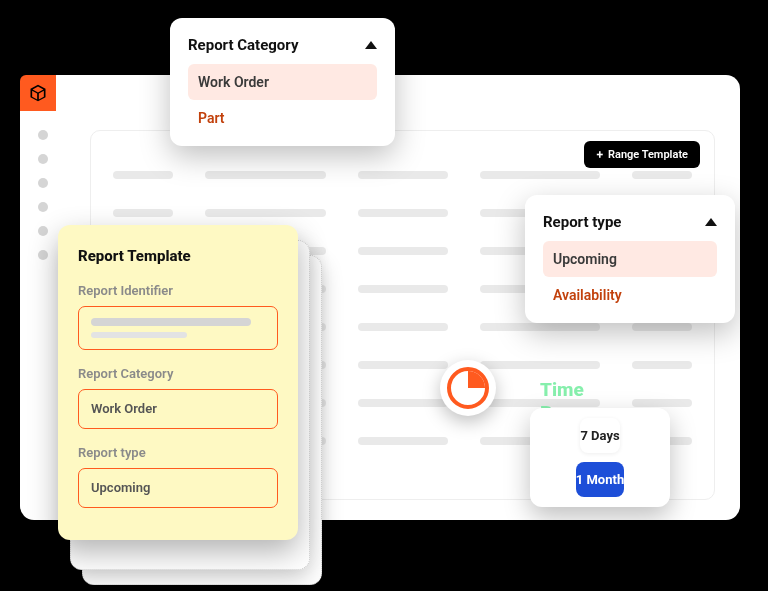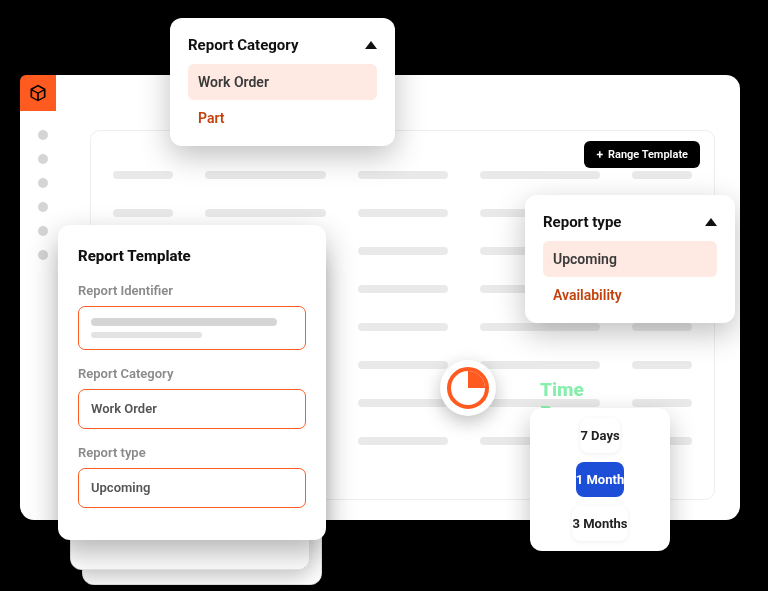--- a/index.html
+++ b/index.html
@@ -88,22 +88,22 @@
     position: absolute;
     background: #fff;
     border-radius: 12px;
     box-shadow: 0 8px 22px rgba(0,0,0,0.2);
     width: 240px; height: 330px;
     border: 1px dotted #ccc;
   }
   .template-card {
     position: absolute;
     left: 58px; top: 225px;
-    width: 268px; height: 315px;
-    background: #ffffff;
+    width: 240px; height: 315px;
+    background: #fef9c3;
     border-radius: 12px;
     box-shadow: 0 12px 30px rgba(0,0,0,0.3);
     padding: 22px 20px;
     z-index: 5;
   }
   .template-card h3 { font-size: 15px; font-weight: 800; color: #111; margin-bottom: 18px; }
   .field-label { font-size: 13px; font-weight: 600; color: #8a8a8a; margin-bottom: 8px; }
   .field {
     border: 1.5px solid #ff5a1f;
     border-radius: 7px;
@@ -277,17 +277,16 @@
   <div class="time-wrap">
     <div class="pie">
       <div class="pie-inner">
           <div class="pie-slice"></div>
         </div>
     </div>
     <div class="time-title">Time Range</div>
     <div class="time-card">
       <div class="time-opt">7 Days</div>
       <div class="time-opt sel">1 Month</div>
-      <div class="time-opt">3 Months</div>
     </div>
   </div>
 
 </div>
 
 </body></html>

